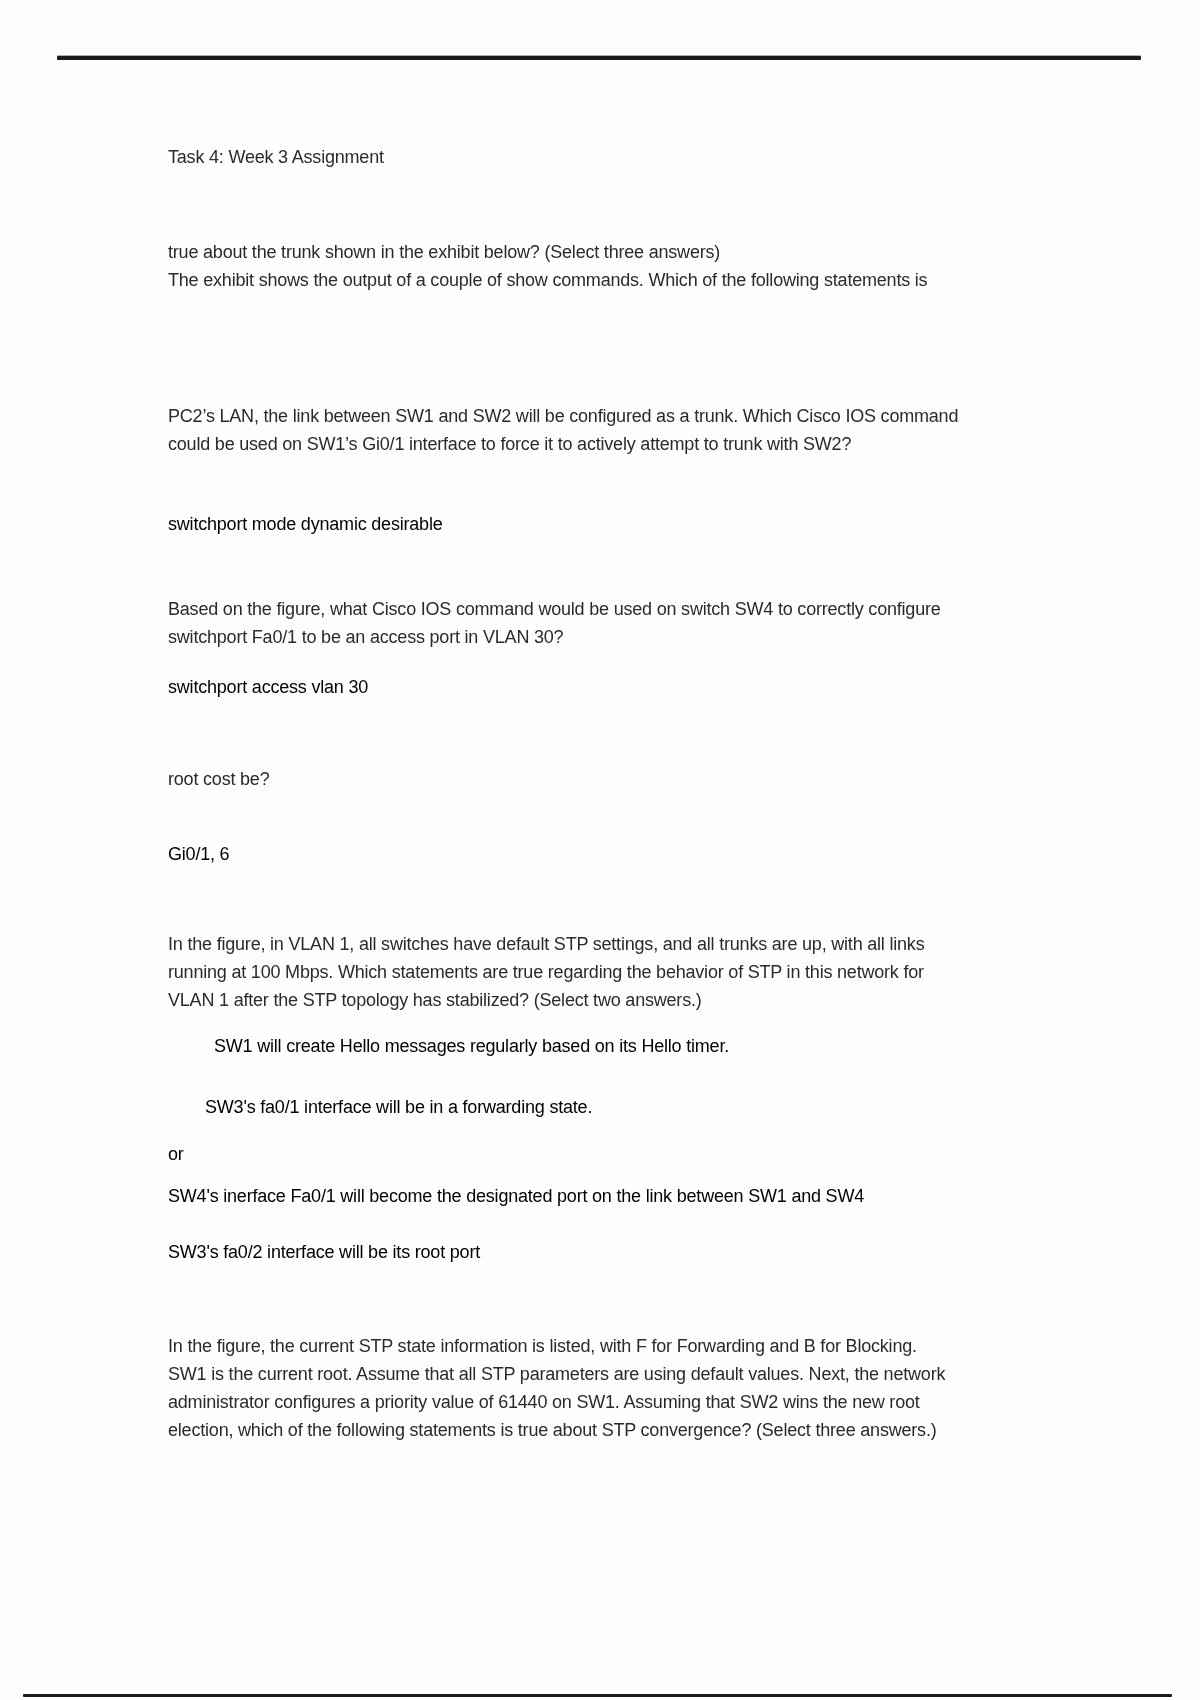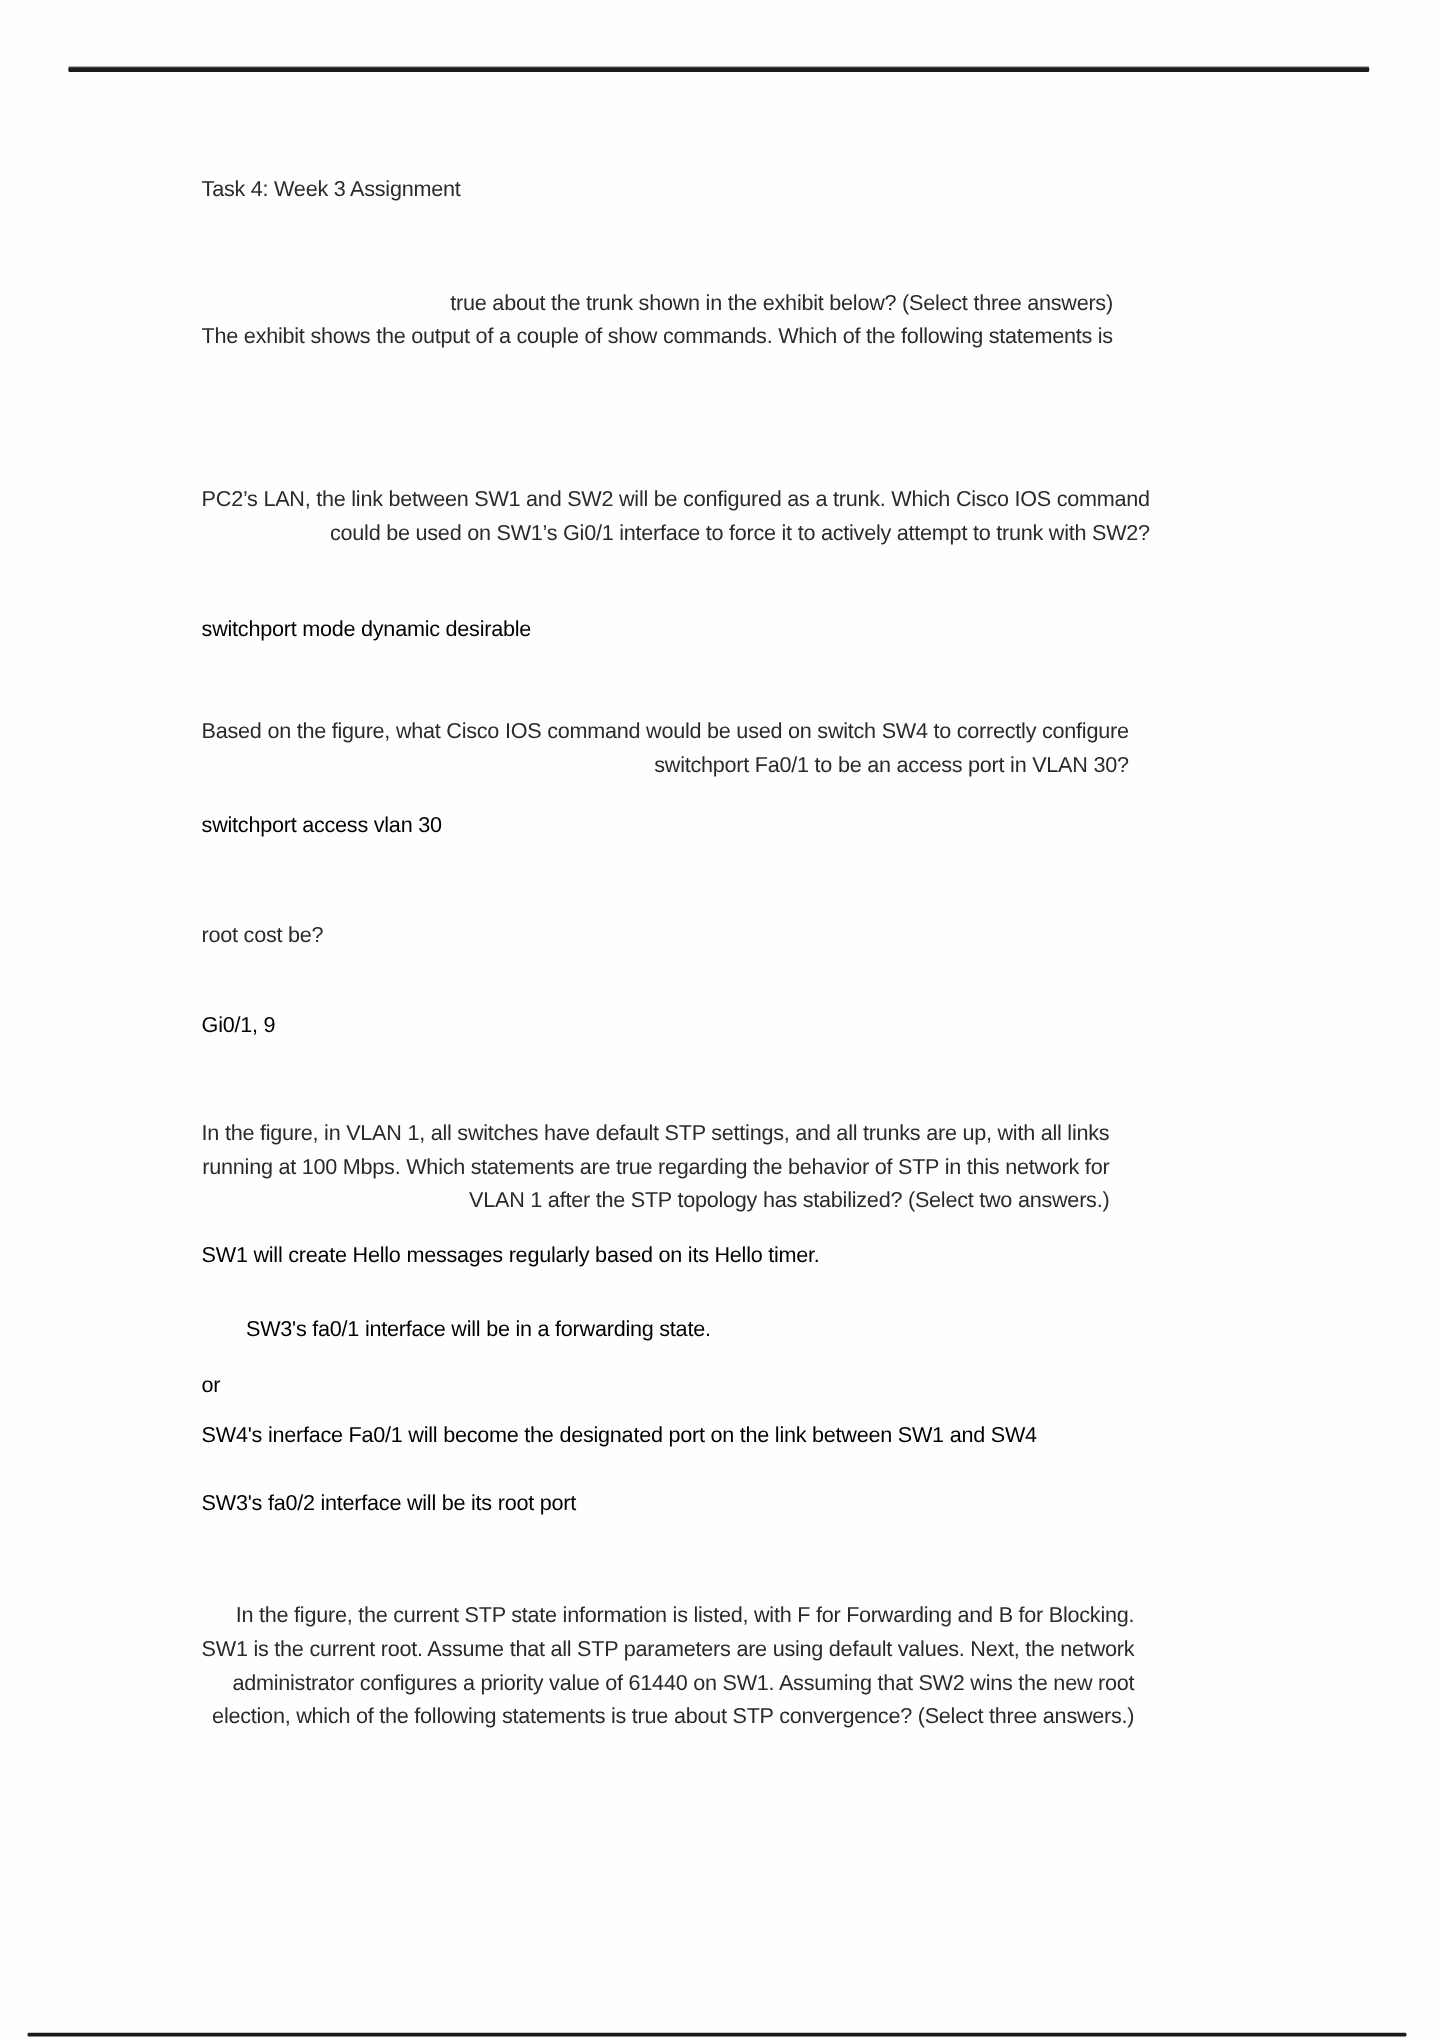--- a/index.html
+++ b/index.html
@@ -7,21 +7,20 @@
     padding: 0;
     background: #ffffff;
   }
   .page {
     position: relative;
     width: 1200px;
     height: 1700px;
     background: #fefefe;
     overflow: hidden;
     font-family: "Liberation Sans", sans-serif;
-    text-align: right;
   }
   .rule {
     position: absolute;
     background: #1c1c1c;
     border-radius: 1px;
   }
   .rule-top {
     left: 57px;
     top: 56px;
     width: 1084px;
@@ -72,28 +71,28 @@
         <span class="line">Based on the figure, what Cisco IOS command would be used on switch SW4 to correctly configure</span>
         <span class="line">switchport Fa0/1 to be an access port in VLAN 30?</span>
       </div>
       <div class="block answer" style="top: 673px;">
         <span class="line">switchport access vlan 30</span>
       </div>
       <div class="block question" style="top: 765px;">
         <span class="line">root cost be?</span>
       </div>
       <div class="block answer" style="top: 840px;">
-        <span class="line">Gi0/1, 9</span>
+        <span class="line">Gi0/1, 6</span>
       </div>
       <div class="block question" style="top: 930px;">
         <span class="line">In the figure, in VLAN 1, all switches have default STP settings, and all trunks are up, with all links</span>
         <span class="line">running at 100 Mbps. Which statements are true regarding the behavior of STP in this network for</span>
         <span class="line">VLAN 1 after the STP topology has stabilized? (Select two answers.)</span>
       </div>
-      <div class="block answer" style="top: 1032px;">
+      <div class="block answer" style="top: 1032px; margin-left: 46px;">
         <span class="line">SW1 will create Hello messages regularly based on its Hello timer.</span>
       </div>
       <div class="block answer" style="top: 1093px; margin-left: 37px;">
         <span class="line">SW3's fa0/1 interface will be in a forwarding state.</span>
       </div>
       <div class="block answer" style="top: 1140px;">
         <span class="line">or</span>
       </div>
       <div class="block answer" style="top: 1182px;">
         <span class="line">SW4's inerface Fa0/1 will become the designated port on the link between SW1 and SW4</span>

